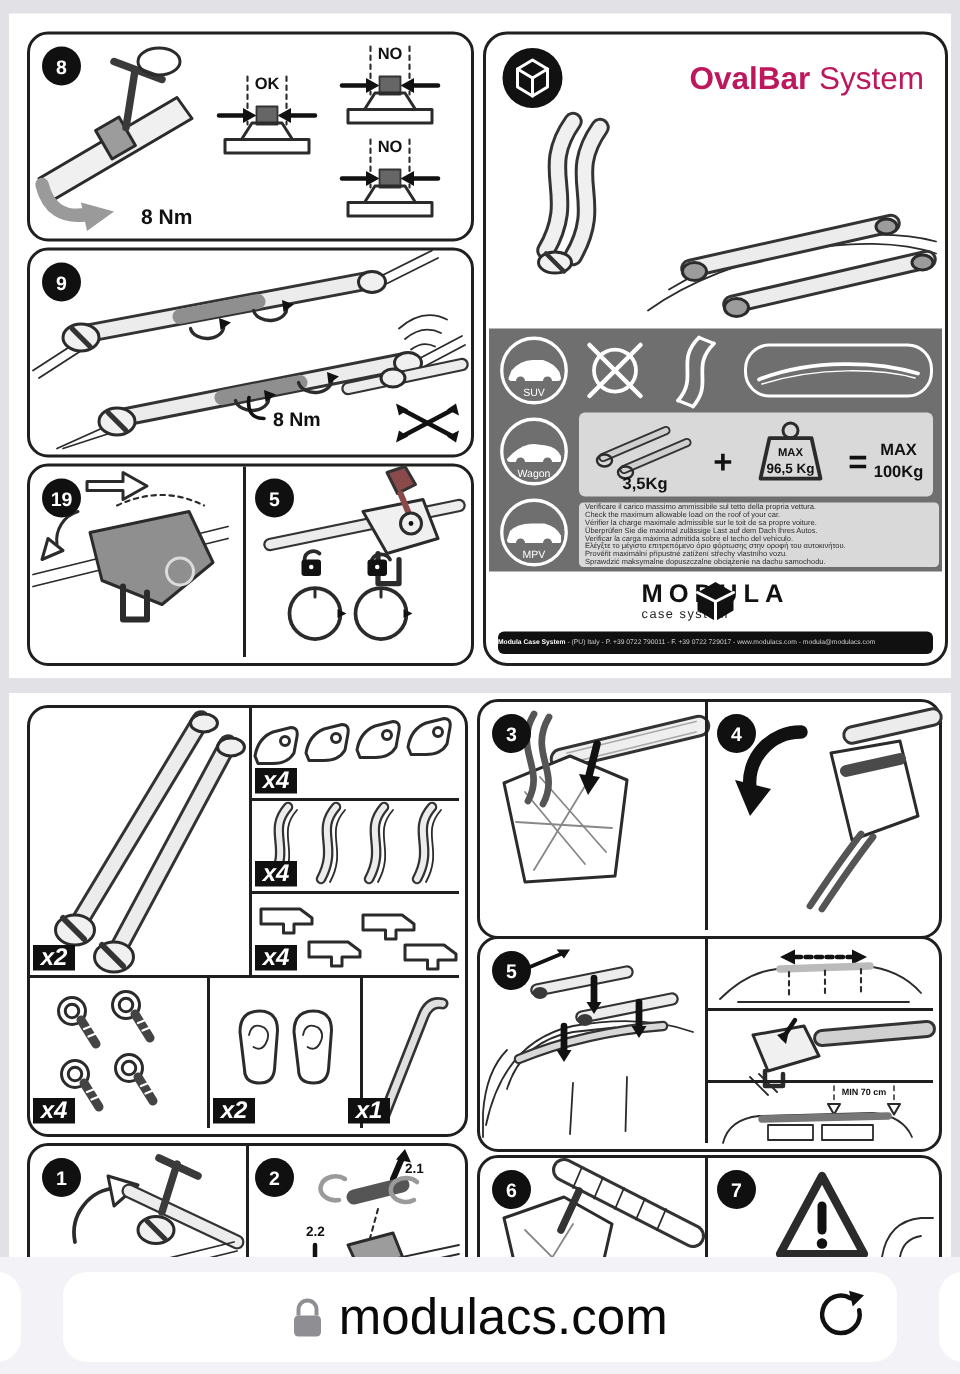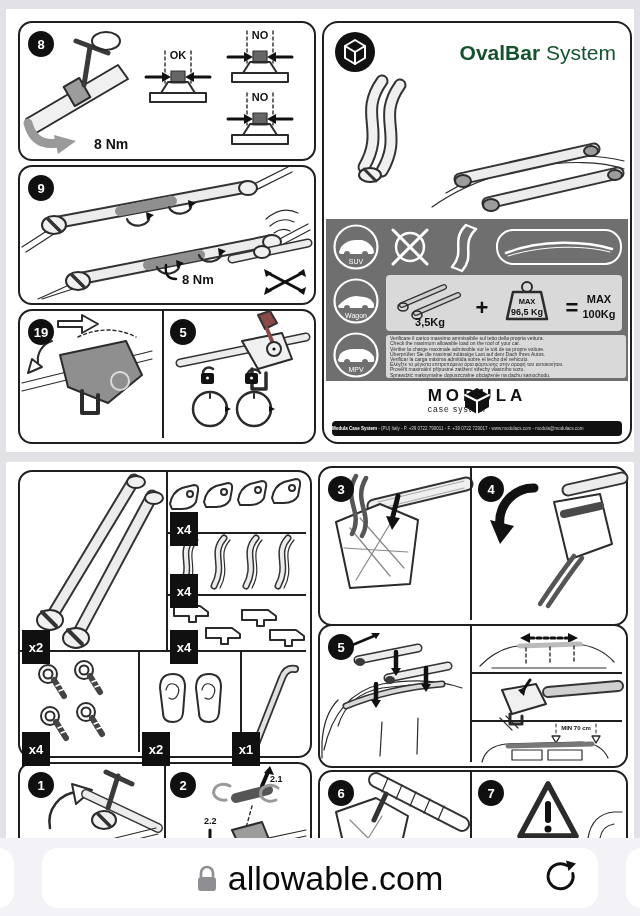--- a/index.html
+++ b/index.html
@@ -1,40 +1,40 @@
 <!DOCTYPE html>
 <html><head>
 <meta charset="utf-8">
 <style>
   html,body{margin:0;padding:0;}
   body{width:640px;height:916px;background:#e2e2e6;font-family:"Liberation Sans",sans-serif;position:relative;overflow:hidden;}
   .sheet{position:absolute;left:6px;width:628px;background:#ffffff;}
   .panel{position:absolute;border:2px solid #1f1f1f;border-radius:14px;background:#fff;}
   .badge{position:absolute;width:26px;height:26px;border-radius:50%;background:#101010;color:#fff;font-weight:bold;font-size:13px;display:flex;align-items:center;justify-content:center;z-index:3;}
-  .qty{position:absolute;min-width:22px;height:34px;padding:0 3px;background:#101010;color:#fff;font-weight:bold;font-size:13px;display:flex;align-items:center;justify-content:center;z-index:3;}
+  .qty{position:absolute;min-width:22px;height:17px;padding:0 3px;background:#101010;color:#fff;font-weight:bold;font-size:16px;display:flex;align-items:center;justify-content:center;z-index:3;font-style:italic;}
   .divider-v{position:absolute;width:2px;background:#1f1f1f;z-index:2;}
   .divider-h{position:absolute;height:2px;background:#1f1f1f;z-index:2;}
   svg{position:absolute;overflow:visible;}
   .draw path,.draw line,.draw rect,.draw circle,.draw ellipse,.draw polygon,.draw polyline{stroke:#2b2b2b;stroke-width:2;fill:none;stroke-linecap:round;stroke-linejoin:round;}
   .draw text{fill:#111;stroke:none;font-weight:bold;font-family:"Liberation Sans",sans-serif;}
   .draw .thin{stroke-width:1.2;}
   .draw .dash{stroke-dasharray:3,3;stroke-width:1.4;}
   .draw .under{stroke:#333;stroke-width:13;}
   .draw .over{stroke:#ececec;stroke-width:9;}
   .draw .f-light{fill:#f0f0f0;}
   .draw .f-mid{fill:#9c9c9c;}
   .draw .f-dark{fill:#3a3a3a;stroke:none;}
   .draw .f-black{fill:#111;stroke:none;}
   .draw .grayline{stroke:#9a9a9a;}
   
   .band{position:absolute;left:2px;right:2px;background:#6f6f6f;}
   .graybox{position:absolute;background:#d9d9d9;border-radius:4px;}
   .nline{font-size:10px;line-height:10.4px;color:#2e2e2e;white-space:nowrap;}
   .scalewrap{transform:scale(0.5);transform-origin:0 0;width:200%;}
-  .title{position:absolute;top:18px;right:14px;font-size:21px;color:#14532d;}
+  .title{position:absolute;top:18px;right:14px;font-size:21px;color:#be185d;}
   .brandrow{position:absolute;left:0;right:0;display:flex;align-items:center;justify-content:center;gap:7px;}
   .brandname{font-size:17px;font-weight:bold;letter-spacing:4px;color:#111;line-height:17px;}
   .brandsub{font-size:8.5px;letter-spacing:1px;color:#222;}
   .footerbar{position:absolute;left:8px;right:8px;height:15px;background:#101010;border-radius:4px;display:flex;align-items:center;overflow:hidden;color:#cfcfcf;}
   .fscale{transform:scale(0.45);transform-origin:0 50%;width:222%;white-space:nowrap;text-align:center;font-size:10px;}
   .fscale b{color:#fff;}
   
   .toolbar{position:absolute;left:0;top:838px;width:640px;height:78px;background:#f3f2f7;z-index:10;}
   .pill{position:absolute;left:42px;top:10px;width:556px;height:60px;background:#fff;border-radius:16px;display:flex;align-items:center;justify-content:center;}
   .stub{position:absolute;top:10px;width:34px;height:60px;background:#fff;border-radius:16px;}
@@ -595,19 +595,19 @@
 </div>
 
 <div class="toolbar">
   <div class="stub" style="left:-20px;"></div>
   <div class="stub" style="left:626px;"></div>
   <div class="pill">
     <svg width="20" height="27" viewBox="0 0 20 27" style="position:static;">
       <path d="M4,12 V8 a6,6 0 0 1 12,0 v4" style="fill:none;stroke:#8e8e93;stroke-width:2.6"></path>
       <rect x="1" y="12" width="18" height="14" rx="3" style="fill:#8e8e93;"></rect>
     </svg>
-    <span class="urltext">allowable.com</span>
+    <span class="urltext">modulacs.com</span>
     <svg width="34" height="36" viewBox="0 0 34 36" style="position:absolute;right:20px;top:12px;">
       <path d="M23,5.5 A12.5,12.5 0 1 0 28.8,13.5" style="fill:none;stroke:#111;stroke-width:3;stroke-linecap:round;"></path>
       <polygon points="22,0.5 32,3.5 24.5,11" style="fill:#111;"></polygon>
     </svg>
   </div>
 </div>
 
 </body></html>

